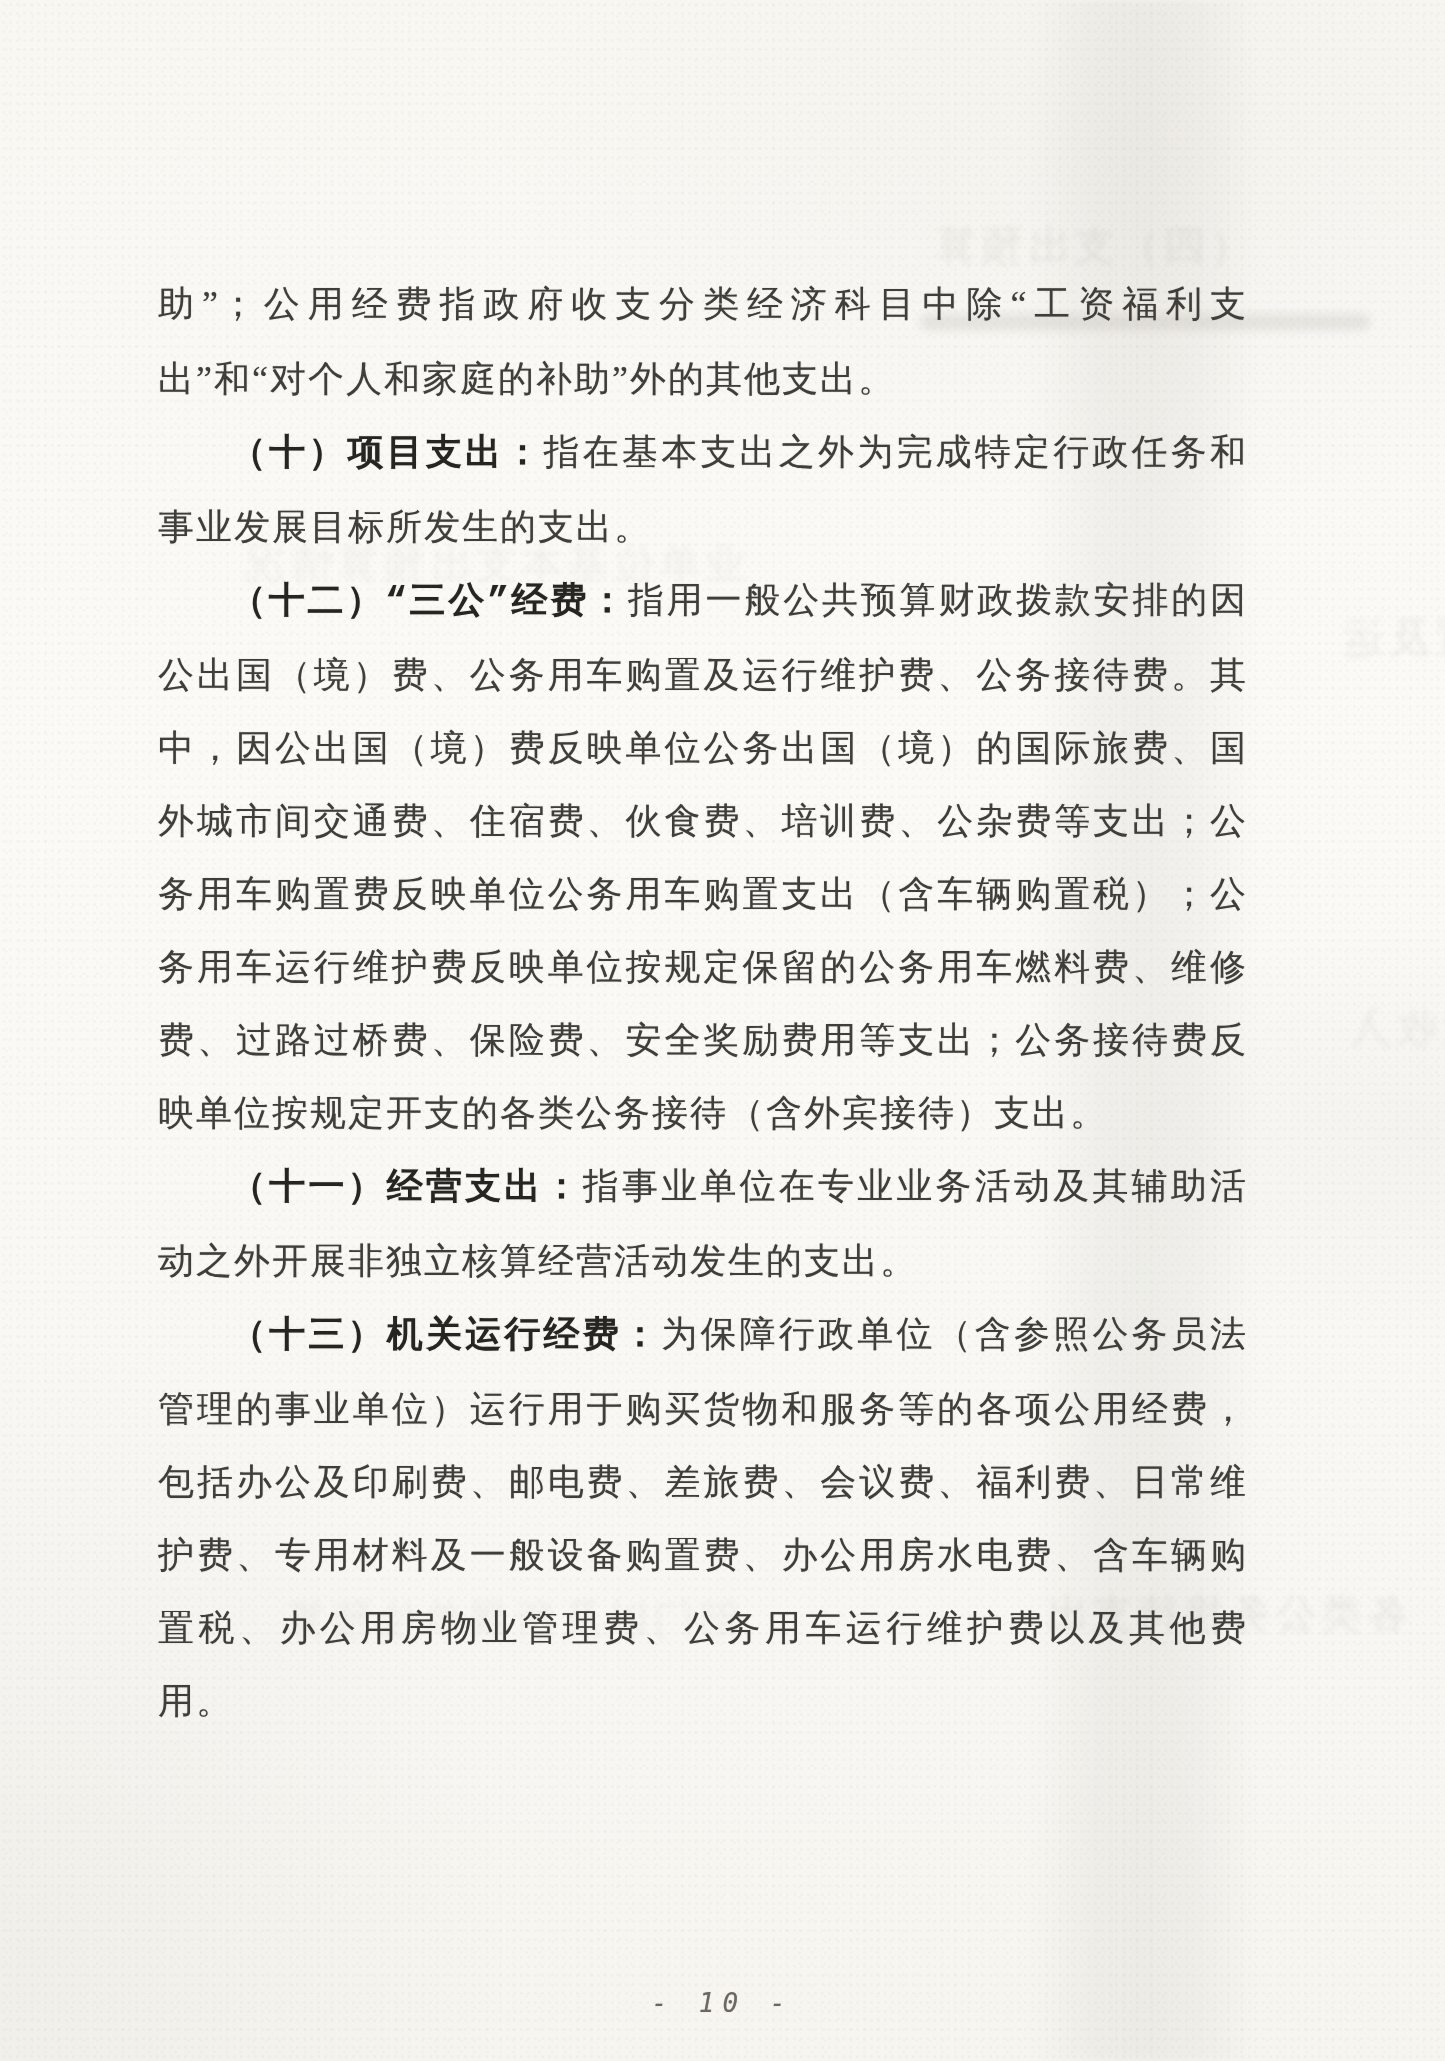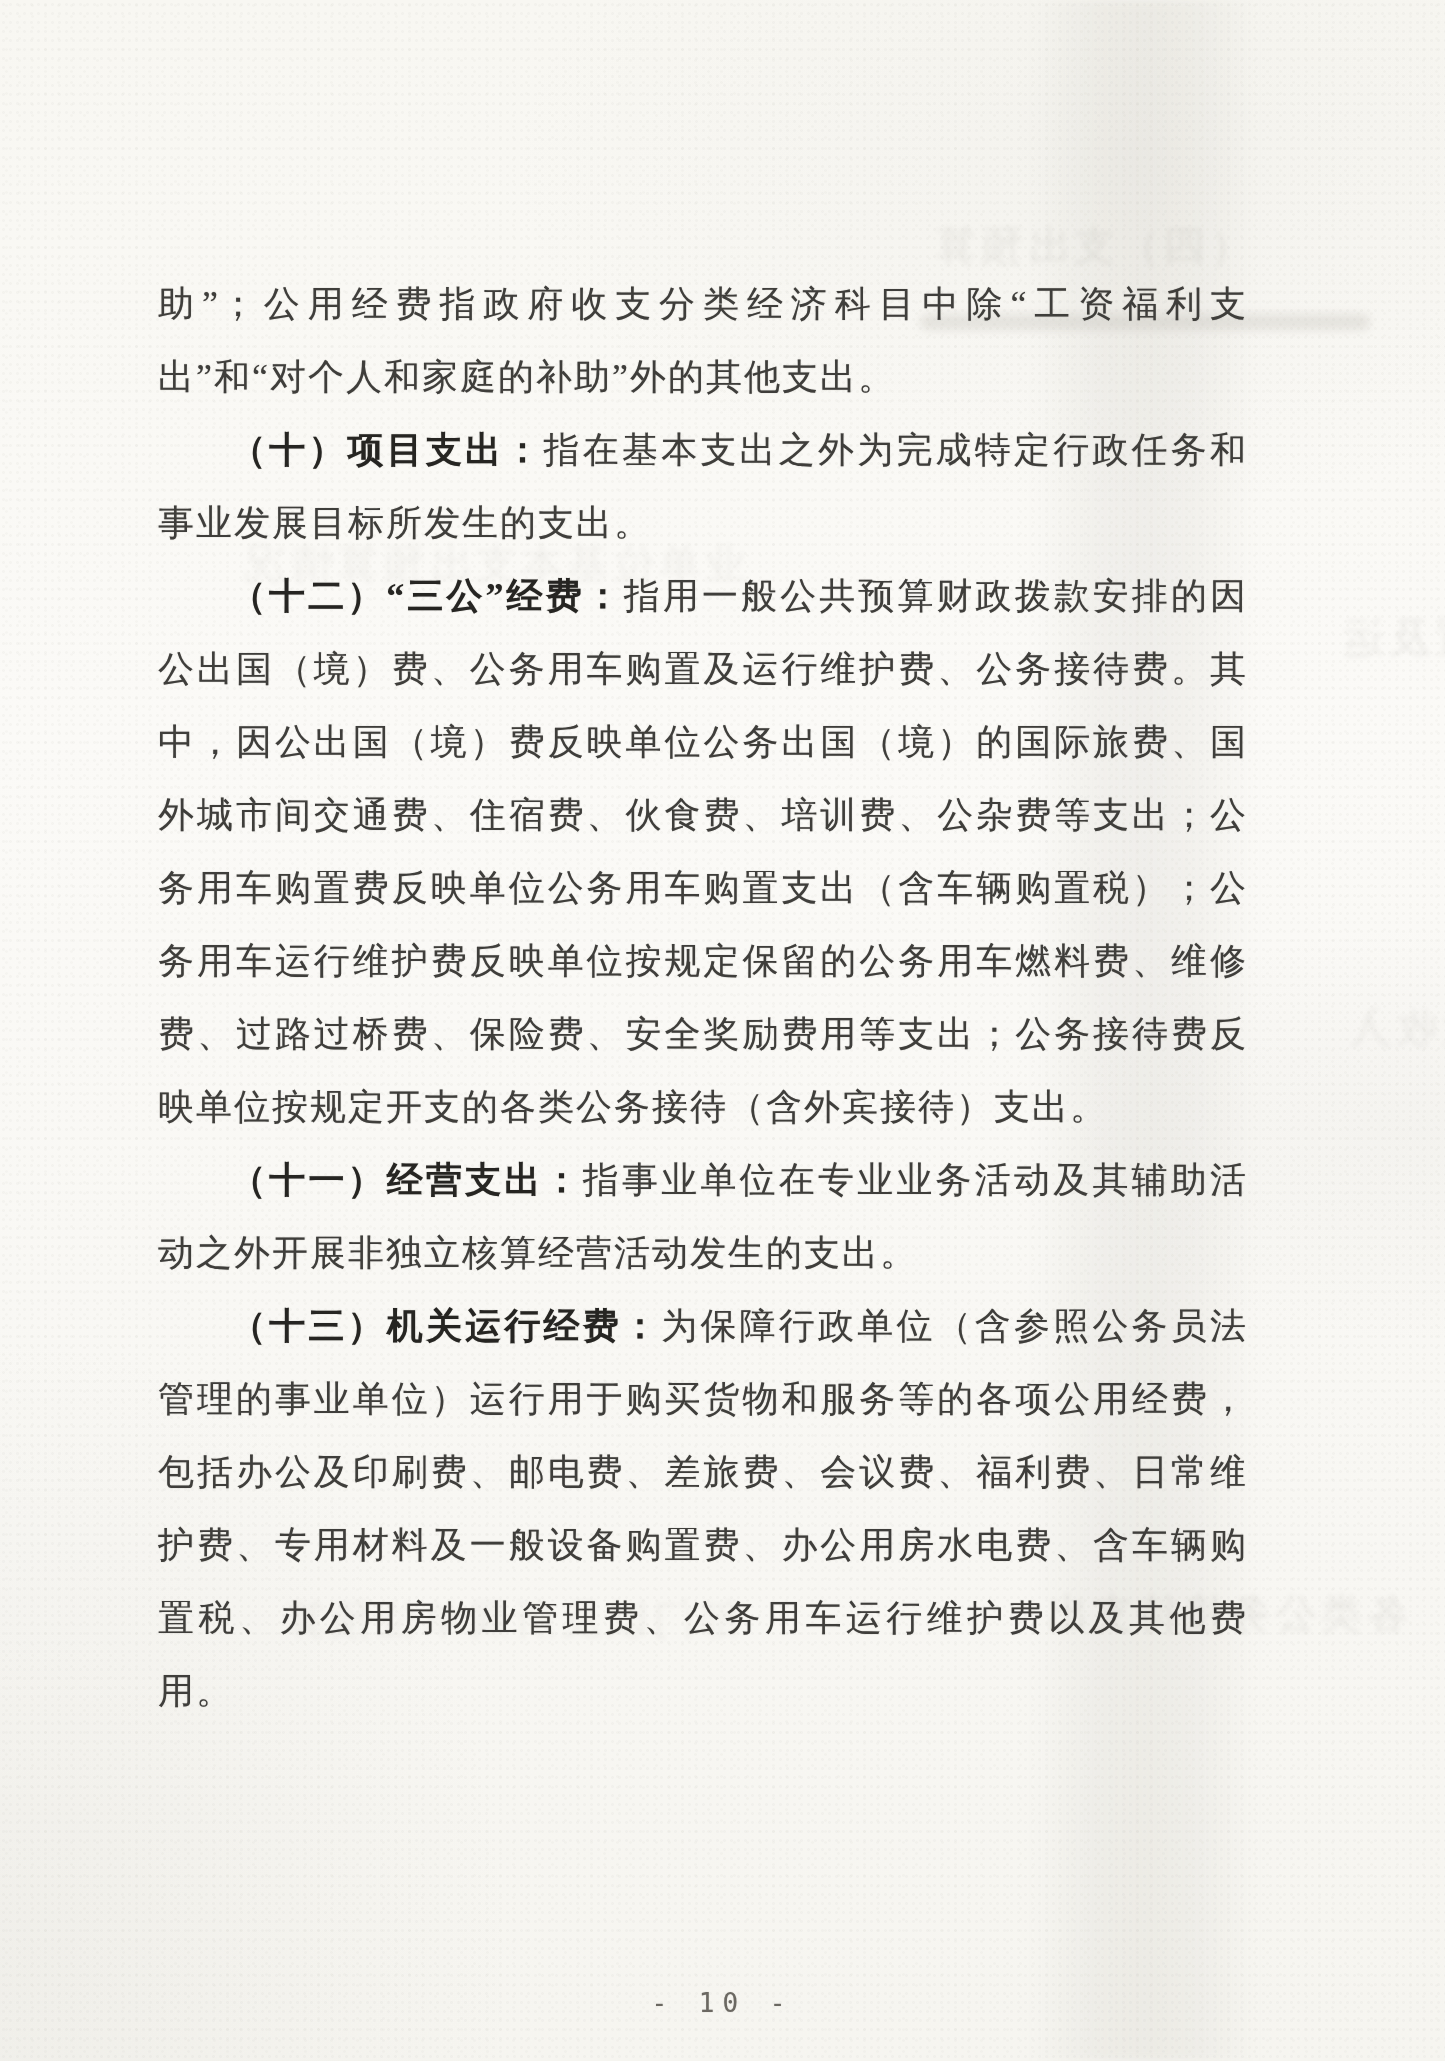--- a/index.html
+++ b/index.html
@@ -94,33 +94,35 @@
   .para {
     margin: 0;
     text-indent: 2em;
   }
   .para.no-indent {
     text-indent: 0;
   }
   .para .lead {
     font-weight: bold;
     color: #262522;
+    font-family: Liberation Mono, monospace;
   }
 
   .page-footer {
     position: absolute;
     left: 0;
     top: 1988px;
     width: 1445px;
     text-align: center;
     font-family: "DejaVu Sans Mono", "Liberation Mono", monospace;
     font-size: 26px;
     letter-spacing: 8px;
     color: #6b6862;
     text-shadow: 0 0 1px rgba(107,104,98,0.4);
+    font-style: italic;
   }
 </style>
 </head>
 <body>
 
 <div class="scan-overlay"></div>
 <div class="streak-vertical"></div>
 <div class="streak-horizontal"></div>
 
 <div class="ghost ghost-1">（四）支出预算</div>

